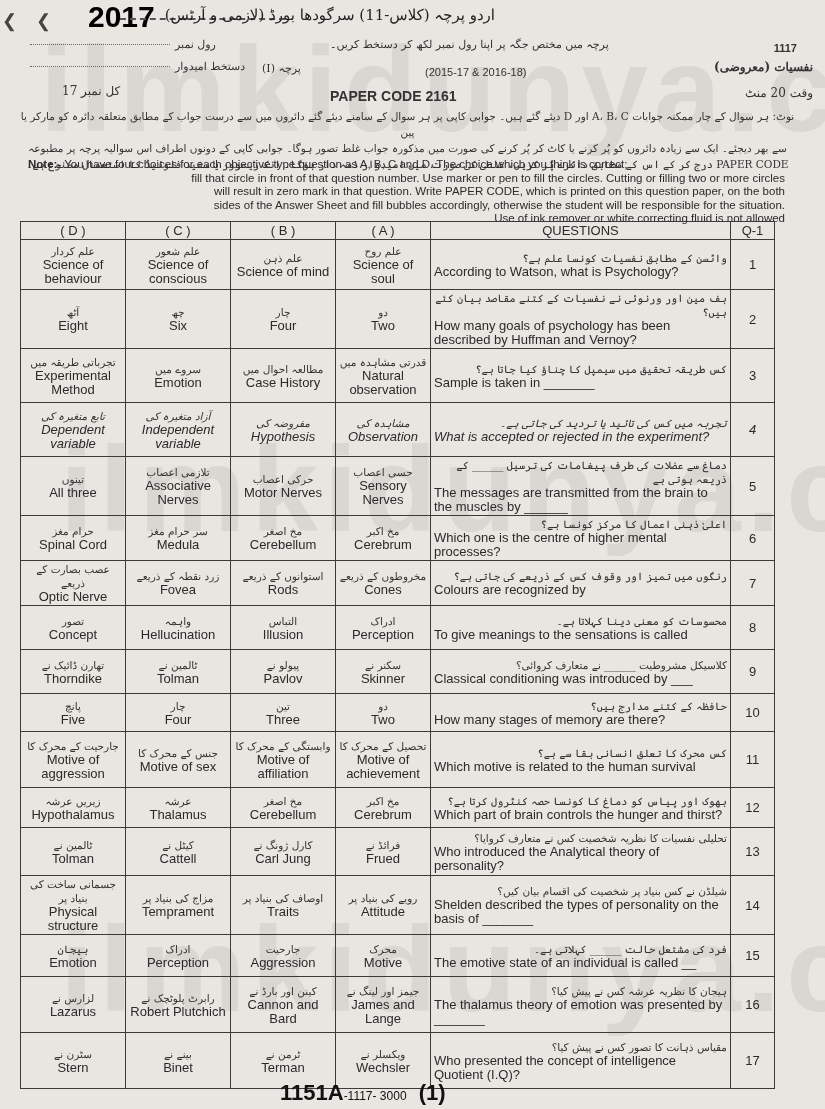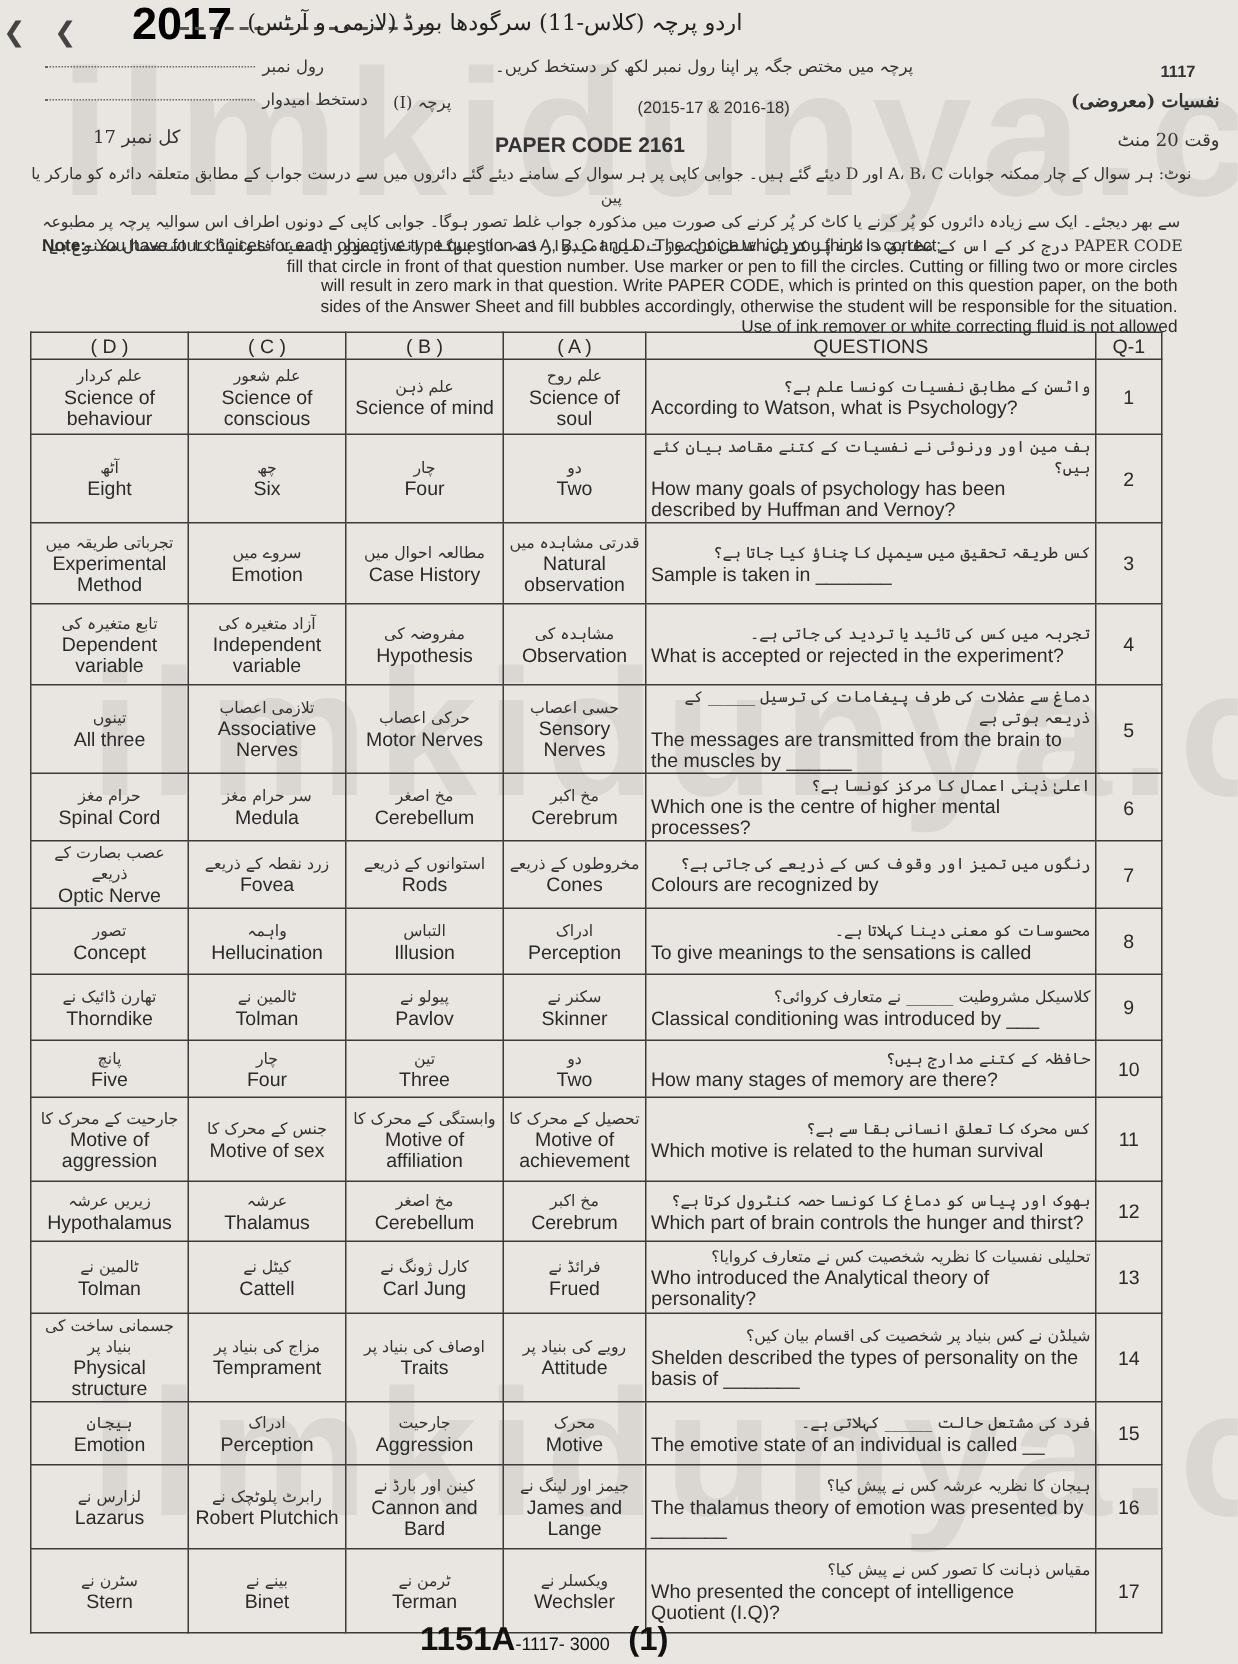--- a/index.html
+++ b/index.html
@@ -136,21 +136,21 @@
           <td class="num">2</td>
         </tr>
         <tr style="height: 54px;">
           <td class="opt"><span class="ur">تجرباتی طریقہ میں</span><span>Experimental Method</span></td>
           <td class="opt"><span class="ur">سروے میں</span><span>Emotion</span></td>
           <td class="opt"><span class="ur">مطالعہ احوال میں</span><span>Case History</span></td>
           <td class="opt"><span class="ur">قدرتی مشاہدہ میں</span><span>Natural observation</span></td>
           <td class="q-text"><span class="ur">کس طریقہ تحقیق میں سیمپل کا چناؤ کیا جاتا ہے؟</span><span>Sample is taken in _______</span></td>
           <td class="num">3</td>
         </tr>
-        <tr style="height: 54px;">
+        <tr style="height: 54px; font-style: italic;">
           <td class="opt"><span class="ur">تابع متغیرہ کی</span><span>Dependent variable</span></td>
           <td class="opt"><span class="ur">آزاد متغیرہ کی</span><span>Independent variable</span></td>
           <td class="opt"><span class="ur">مفروضہ کی</span><span>Hypothesis</span></td>
           <td class="opt"><span class="ur">مشاہدہ کی</span><span>Observation</span></td>
           <td class="q-text"><span class="ur">تجربہ میں کس کی تائید یا تردید کی جاتی ہے۔</span><span>What is accepted or rejected in the experiment?</span></td>
           <td class="num">4</td>
         </tr>
         <tr style="height: 54px;">
           <td class="opt"><span class="ur">تینوں</span><span>All three</span></td>
           <td class="opt"><span class="ur">تلازمی اعصاب</span><span>Associative Nerves</span></td>

